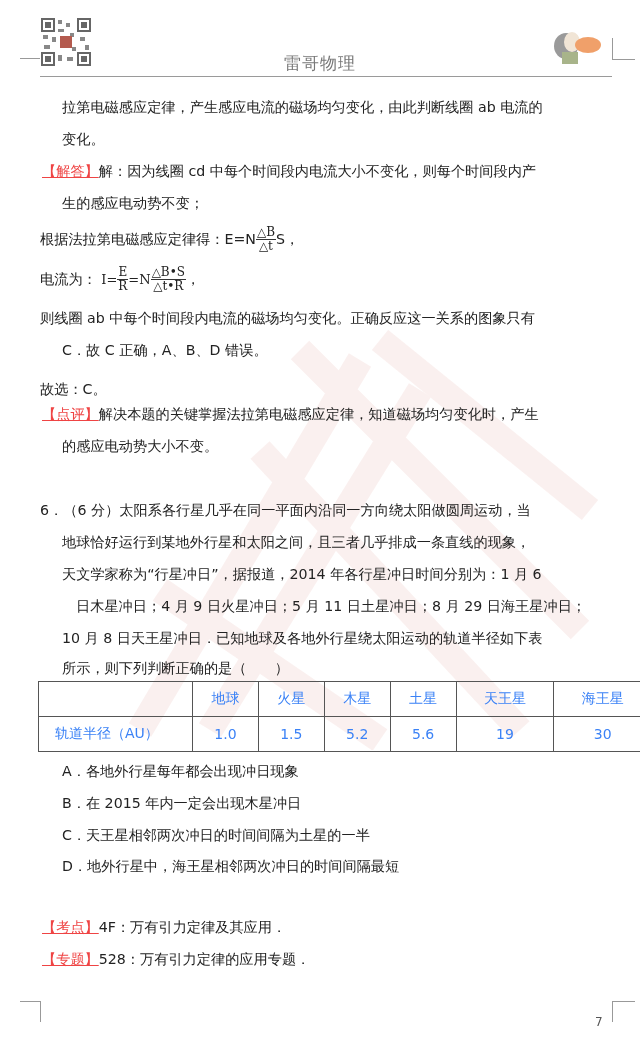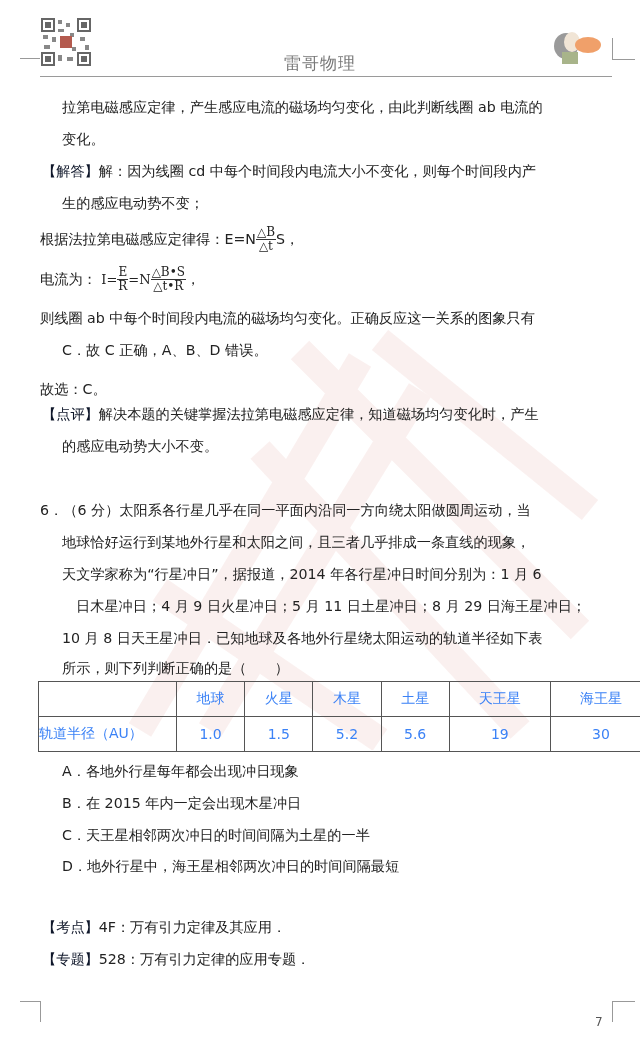--- a/index.html
+++ b/index.html
@@ -12,31 +12,31 @@
     pointer-events:none; opacity:0.07;
   }
   .header { position:absolute; left:0; top:0; width:640px; height:80px;padding-left:45px; }
   .qr { position:absolute; left:40px; top:17px; width:52px; height:50px; }
   .header-title { position:absolute; left:0; width:640px; top:52px; text-align:center; font-size:17px; color:#777; letter-spacing:1px; }
   .header-line { position:absolute; left:40px; top:76px; width:572px; height:1px; background:#9a9a9a; }
   .corner-left-tick { position:absolute; left:20px; top:58px; width:20px; height:1px; background:#999; }
   .corner-right { position:absolute; left:612px; top:38px; width:22px; height:21px; border-left:1px solid #999; border-bottom:1px solid #999; }
   .mascot { position:absolute; left:552px; top:26px; width:50px; height:40px; }
   .text { position:absolute; font-size:14.2px; line-height:18px; white-space:nowrap; color:#222; }
-  .tag { color:#0f172a; }
+  .tag { color:#ef4444;text-decoration:underline; }
   .frac { display:inline-block; vertical-align:middle; text-align:center; font-family:"DejaVu Serif","Liberation Serif",serif; font-size:12px; line-height:13px; }
   .frac .num { display:block; border-bottom:1px solid #333; padding:0 1px; }
   .frac .den { display:block; padding:0 1px; }
   .serif { font-family:"DejaVu Serif","Liberation Serif",serif; font-size:13px; }
   table.orbit {
     position:absolute; left:38px; top:681px; width:614px; border-collapse:collapse;
     font-size:14px; color:#3b82f6;
   }
   table.orbit td { border:1px solid #555; height:34px; text-align:center; padding:0; }
-  table.orbit td.first { width:137px; text-align:left; padding-left:0; }
+  table.orbit td.first { width:137px; text-align:left; padding-left:16px; }
   .footer-corner-l { position:absolute; left:20px; top:1001px; width:20px; height:20px; border-top:1px solid #999; border-right:1px solid #999; }
   .footer-corner-r { position:absolute; left:612px; top:1001px; width:22px; height:20px; border-top:1px solid #999; border-left:1px solid #999; }
   .footer-slogan { position:absolute; left:0; width:640px; top:1047px; text-align:left; font-size:10.5px; color:#d36a6a; }
   .page-num { position:absolute; left:595px; top:1015px; font-size:12px; color:#555; }
 </style>
 </head>
 <body>
 
 <svg class="watermark" viewBox="0 0 480 420">
   <g fill="none" stroke="#c0392b" stroke-width="26">

